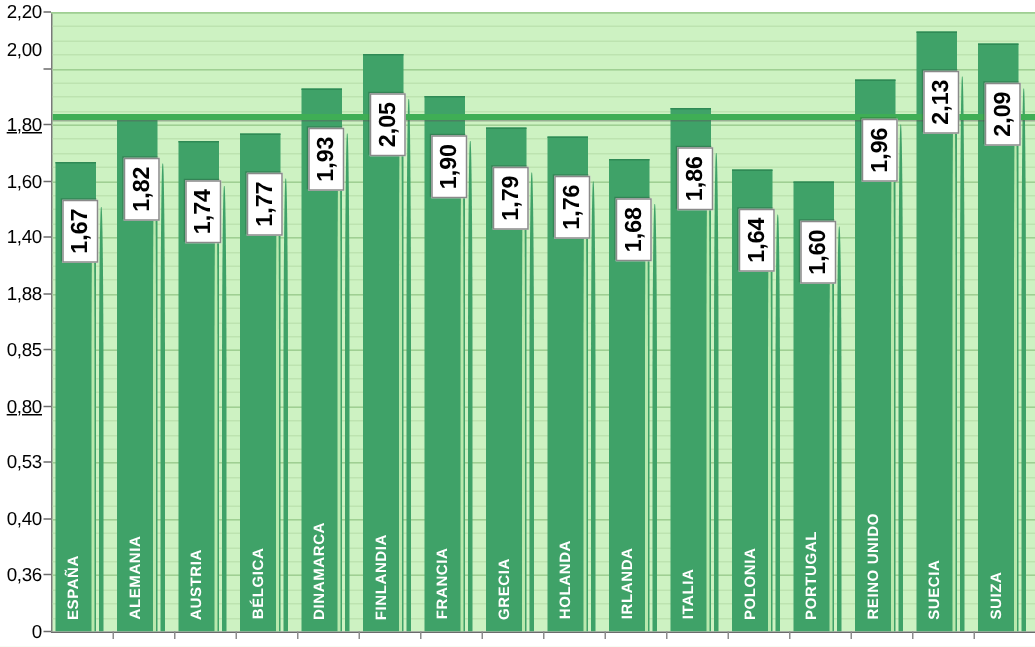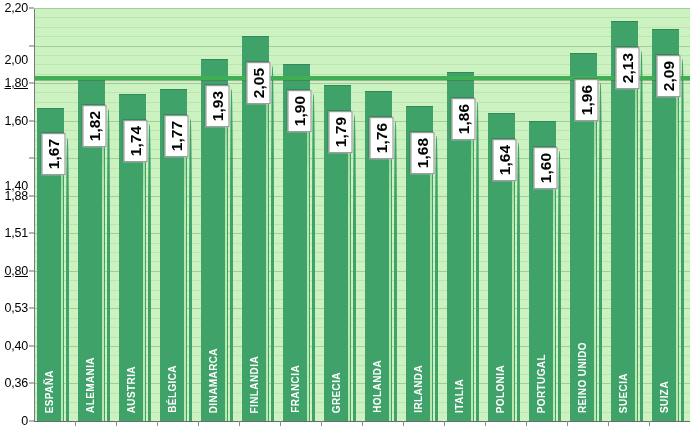--- a/index.html
+++ b/index.html
@@ -169,31 +169,31 @@
   }
 </style>
 </head>
 <body>
 
 <div id="chart-root">
 
   <div id="y-axis">
       <div class="y-tick-label" style="top: 8px;">2,20</div>
       <div class="y-tick-mark" style="top: 8px;"></div>
-      <div class="y-tick-label" style="top: 60px;">2,00</div>
+      <div class="y-tick-label" style="top: 33px;">2,00</div>
       <div class="y-tick-mark" style="top: 45.5455px;"></div>
       <div class="y-tick-label" style="top: 83.0909px; text-decoration: underline;">1,80</div>
       <div class="y-tick-mark" style="top: 83.0909px;"></div>
       <div class="y-tick-label" style="top: 120.636px;">1,60</div>
       <div class="y-tick-mark" style="top: 120.636px;"></div>
-      <div class="y-tick-label" style="top: 158.182px; margin-top: 28px;">1,40</div>
+      <div class="y-tick-label" style="top: 158.182px;">1,40</div>
       <div class="y-tick-mark" style="top: 158.182px;"></div>
       <div class="y-tick-label" style="top: 195.727px;">1,88</div>
       <div class="y-tick-mark" style="top: 195.727px;"></div>
-      <div class="y-tick-label" style="top: 233.273px;">1,51</div>
+      <div class="y-tick-label" style="top: 233.273px;">0,85</div>
       <div class="y-tick-mark" style="top: 233.273px;"></div>
       <div class="y-tick-label" style="top: 270.818px; text-decoration: underline;">0,80</div>
       <div class="y-tick-mark" style="top: 270.818px;"></div>
       <div class="y-tick-label" style="top: 308.364px;">0,53</div>
       <div class="y-tick-mark" style="top: 308.364px;"></div>
       <div class="y-tick-label" style="top: 345.909px;">0,40</div>
       <div class="y-tick-mark" style="top: 345.909px;"></div>
       <div class="y-tick-label" style="top: 383.455px;">0,36</div>
       <div class="y-tick-mark" style="top: 383.455px;"></div>
       <div class="y-tick-label" style="top: 421px;">0</div>

